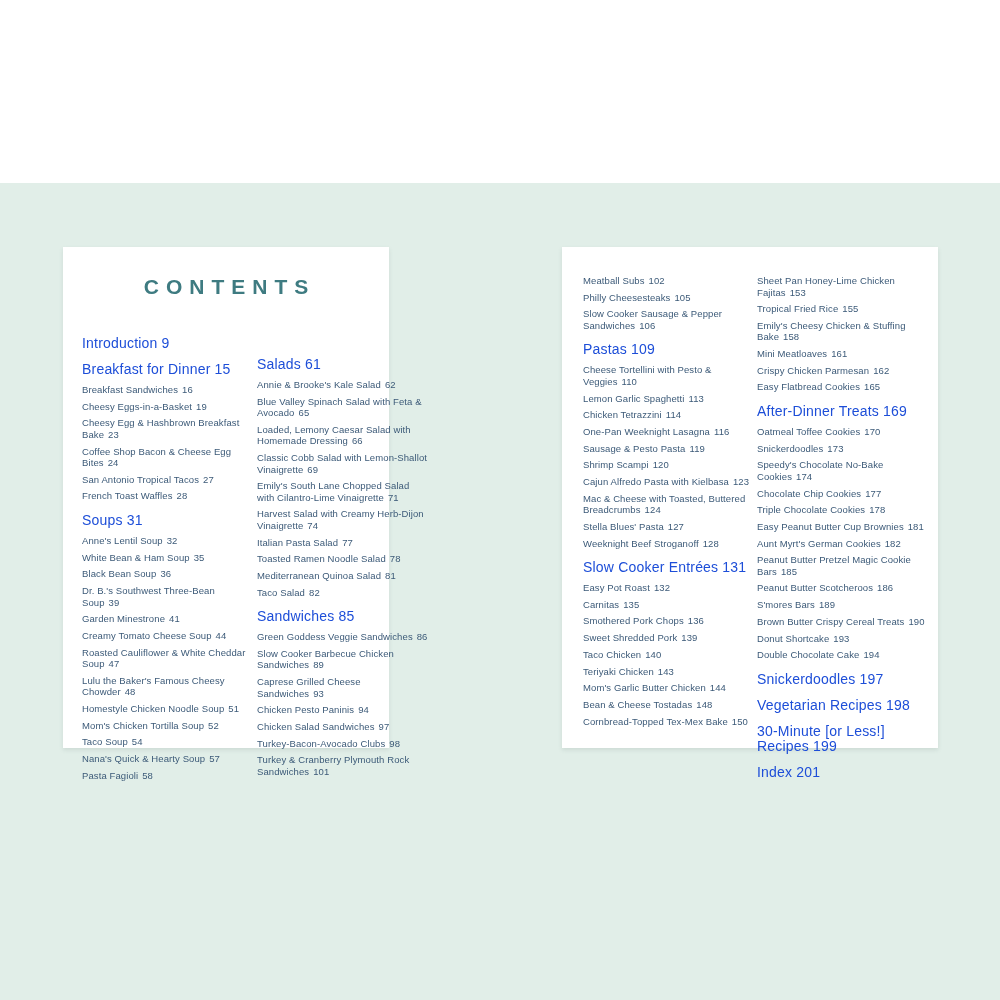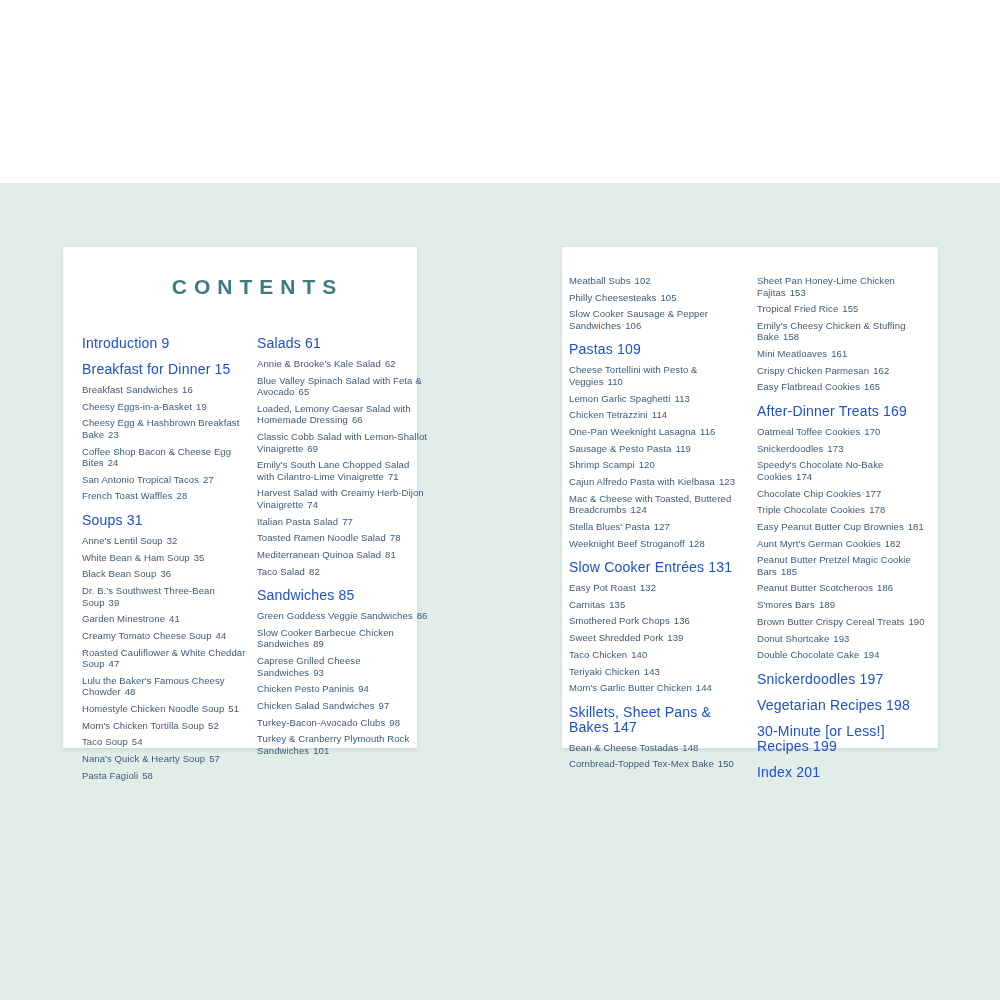--- a/index.html
+++ b/index.html
@@ -9,35 +9,35 @@
     font-family:"Liberation Sans",sans-serif;
   }
   .mint{
     position:absolute;left:0;top:183px;width:1000px;height:817px;
     background:#e1eee8;
   }
   .card{
     position:absolute;top:247px;height:501px;background:#ffffff;
     box-shadow:0 2px 4px rgba(110,135,125,0.18);
   }
-  .card-left{left:63px;width:326px;padding-left:28px;}
+  .card-left{left:63px;width:326px;}
   .card-right{left:562px;width:376px;}
   .contents-title{
     margin:28px 0 0;text-align:center;
     font-size:21px;font-weight:600;letter-spacing:7px;text-indent:7px;
     color:#3e7b81;
   }
   .col{position:absolute;top:0;}
   
   .card-left .cols{position:absolute;left:0;top:89px;width:100%;}
   .card-left .col-0{left:19px;width:169px;}
-  .card-left .col-1{left:194px;width:172px;}
+  .card-left .col-1{left:194px;width:172px;margin-top:21px;}
   
   .card-right .cols{position:absolute;left:0;top:28px;width:100%;}
-  .card-right .col-0{left:7px;width:168px;}
+  .card-right .col-0{left:21px;width:168px;}
   .card-right .col-1{left:195px;width:172px;}
 
   .toc-section{
     font-size:14px;line-height:15px;color:#1d4ed8;
     margin:11px 0 7px;letter-spacing:.2px;font-weight:500;
   }
   .toc-section:first-child{margin-top:0;}
   .toc-item{
     font-size:9.5px;line-height:11.5px;color:#3c5a78;
     margin:0 0 5.2px;font-weight:500;letter-spacing:.1px;
@@ -118,21 +118,20 @@
         <div class="toc-item"><span>Stella Blues' Pasta</span><span class="page-num">127</span></div>
         <div class="toc-item"><span>Weeknight Beef Stroganoff</span><span class="page-num">128</span></div>
         <div class="toc-section"><span>Slow Cooker Entrées</span><span class="page-num">131</span></div>
         <div class="toc-item"><span>Easy Pot Roast</span><span class="page-num">132</span></div>
         <div class="toc-item"><span>Carnitas</span><span class="page-num">135</span></div>
         <div class="toc-item"><span>Smothered Pork Chops</span><span class="page-num">136</span></div>
         <div class="toc-item"><span>Sweet Shredded Pork</span><span class="page-num">139</span></div>
         <div class="toc-item"><span>Taco Chicken</span><span class="page-num">140</span></div>
         <div class="toc-item"><span>Teriyaki Chicken</span><span class="page-num">143</span></div>
         <div class="toc-item"><span>Mom's Garlic Butter Chicken</span><span class="page-num">144</span></div>
-        <div class="toc-section"><span>Skillets, Sheet Pans &amp; Bakes</span><span class="page-num">147</span></div>
         <div class="toc-item"><span>Bean &amp; Cheese Tostadas</span><span class="page-num">148</span></div>
         <div class="toc-item"><span>Cornbread-Topped Tex-Mex Bake</span><span class="page-num">150</span></div>
       </div>
     <div class="col col-1">
         <div class="toc-item"><span>Sheet Pan Honey-Lime Chicken Fajitas</span><span class="page-num">153</span></div>
         <div class="toc-item"><span>Tropical Fried Rice</span><span class="page-num">155</span></div>
         <div class="toc-item"><span>Emily's Cheesy Chicken &amp; Stuffing Bake</span><span class="page-num">158</span></div>
         <div class="toc-item"><span>Mini Meatloaves</span><span class="page-num">161</span></div>
         <div class="toc-item"><span>Crispy Chicken Parmesan</span><span class="page-num">162</span></div>
         <div class="toc-item"><span>Easy Flatbread Cookies</span><span class="page-num">165</span></div>

